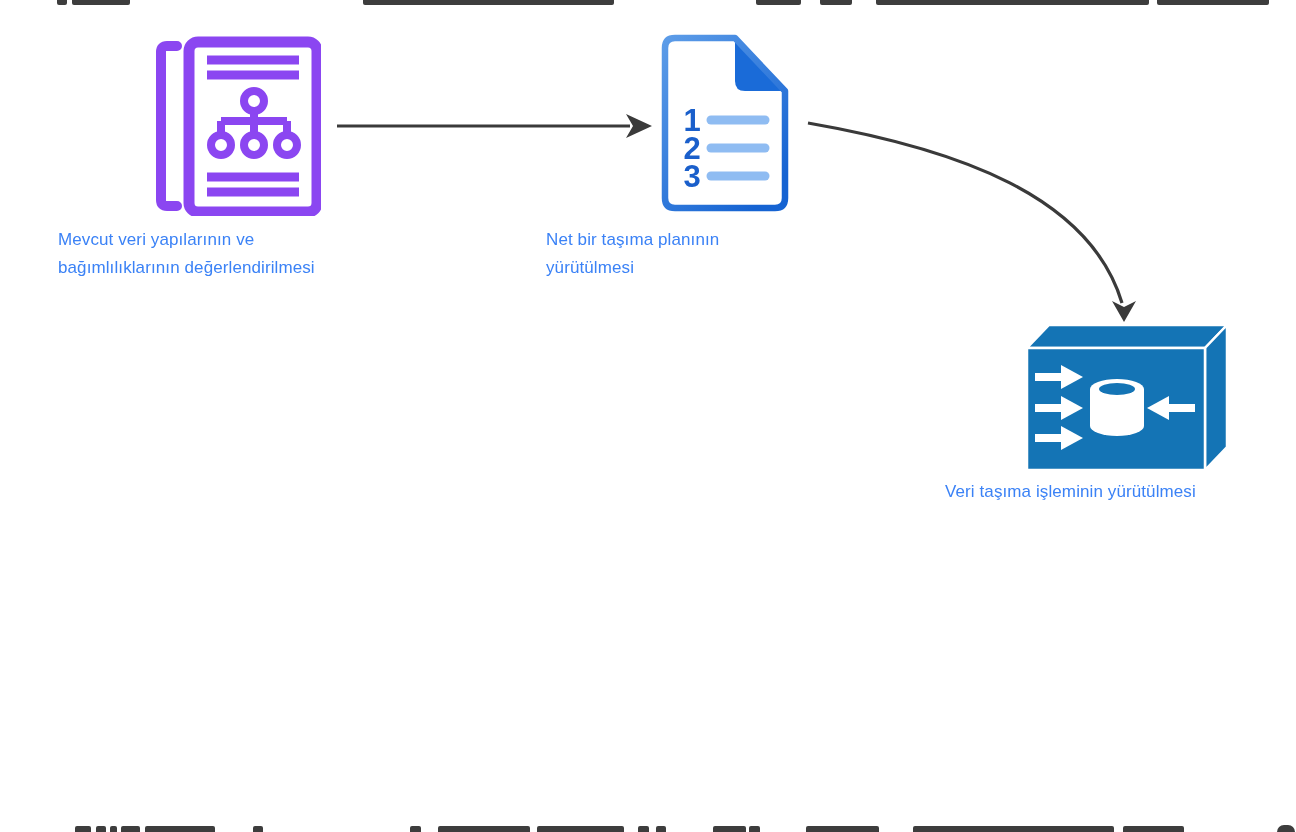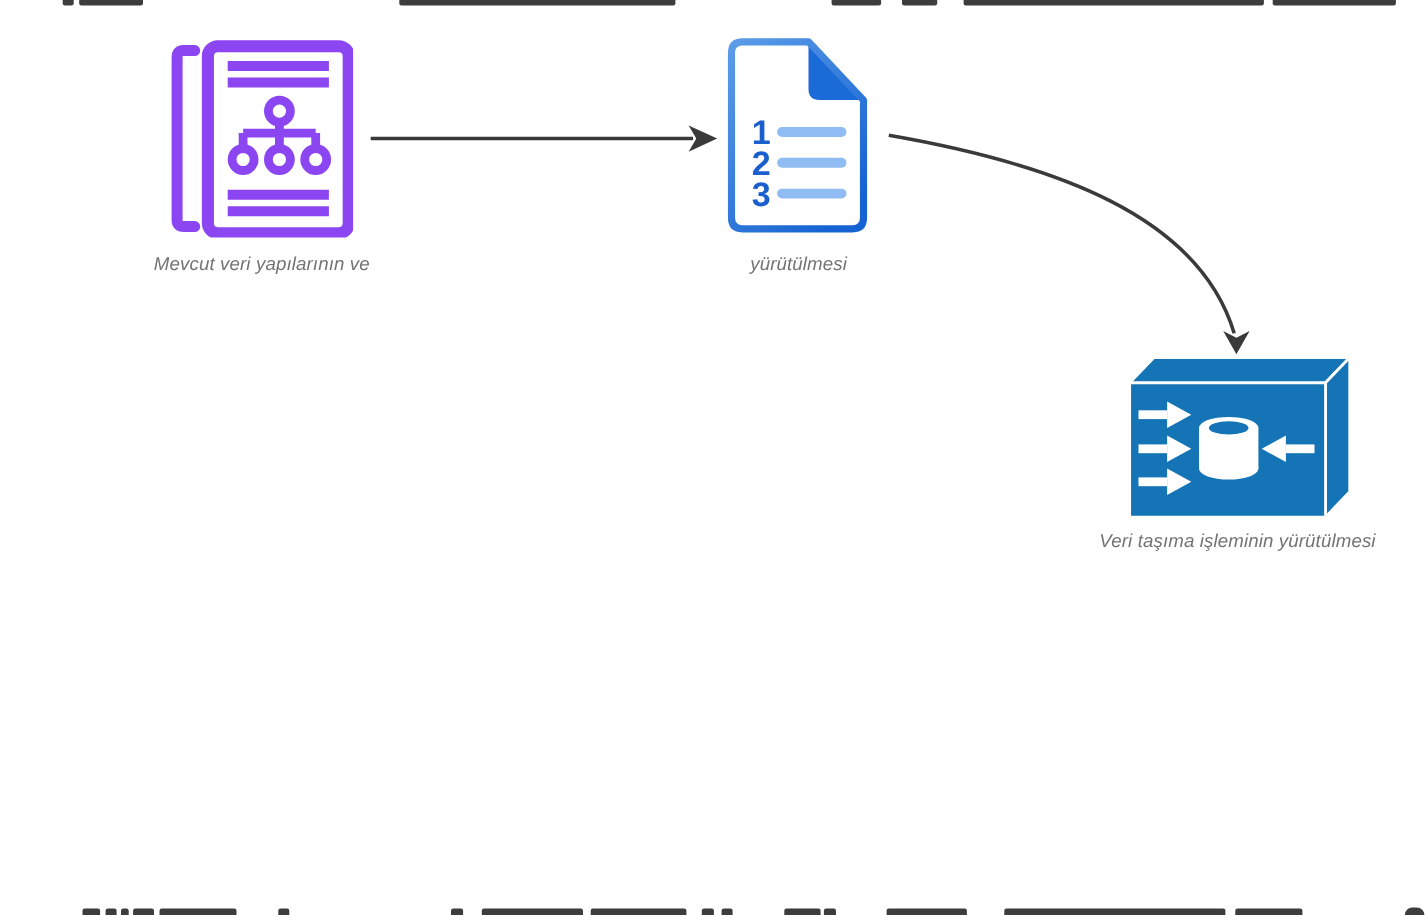--- a/index.html
+++ b/index.html
@@ -2,22 +2,22 @@
 <html><head>
 <meta charset="utf-8">
 <style>
   html,body{margin:0;padding:0;background:#ffffff;}
   .canvas{position:relative;width:1296px;height:832px;background:#ffffff;overflow:hidden;
           font-family:"Liberation Sans","DejaVu Sans",sans-serif;}
   .crop-bar{position:absolute;height:5px;top:0;background:#3D3D3D;border-radius:0 0 2px 2px;}
   .crop-bar-b{position:absolute;height:6px;bottom:0;background:#3D3D3D;border-radius:2px 2px 0 0;}
   .crop-dot{position:absolute;bottom:0;width:18px;height:7px;background:#3D3D3D;border-radius:9px 9px 0 0;}
   .icon-wrap{position:absolute;}
-  .node-label{position:absolute;width:360px;text-align:center;color:#737373;
-              font-size:17px;line-height:28px;letter-spacing:.1px;font-style:italic;}
+  .node-label{position:absolute;width:360px;text-align:left;color:#3b82f6;
+              font-size:17px;line-height:28px;letter-spacing:.1px;}
   .overlay{position:absolute;left:0;top:0;width:1296px;height:832px;pointer-events:none;}
 </style>
 </head>
 <body>
 
 <div class="canvas">
 
   <div>
     <div class="crop-bar" style="left:57px;width:10px;"></div>
     <div class="crop-bar" style="left:72px;width:58px;"></div>
@@ -125,21 +125,23 @@
       <path d="M626 114 L652 126 L626 138 L633 126 Z" fill="#3A3A3A"></path>
     </g>
     <g>
       <path d="M808 123 C 958 149, 1090 196, 1122 303" fill="none" stroke-width="3.2" stroke="#3A3A3A"></path>
       <path d="M1112 301 L1124 322 L1136 301 L1124 307 Z" fill="#3A3A3A"></path>
     </g>
   </svg>
 
   <div class="node-label" style="left:58px;top:226px;">
     <div>Mevcut veri yapılarının ve</div>
+    <div>bağımlılıklarının değerlendirilmesi</div>
   </div>
   <div class="node-label" style="left:546px;top:226px;">
+    <div>Net bir taşıma planının</div>
     <div>yürütülmesi</div>
   </div>
   <div class="node-label" style="left:945px;top:478px;">
     <div>Veri taşıma işleminin yürütülmesi</div>
   </div>
 
 </div>
 
 </body></html>

